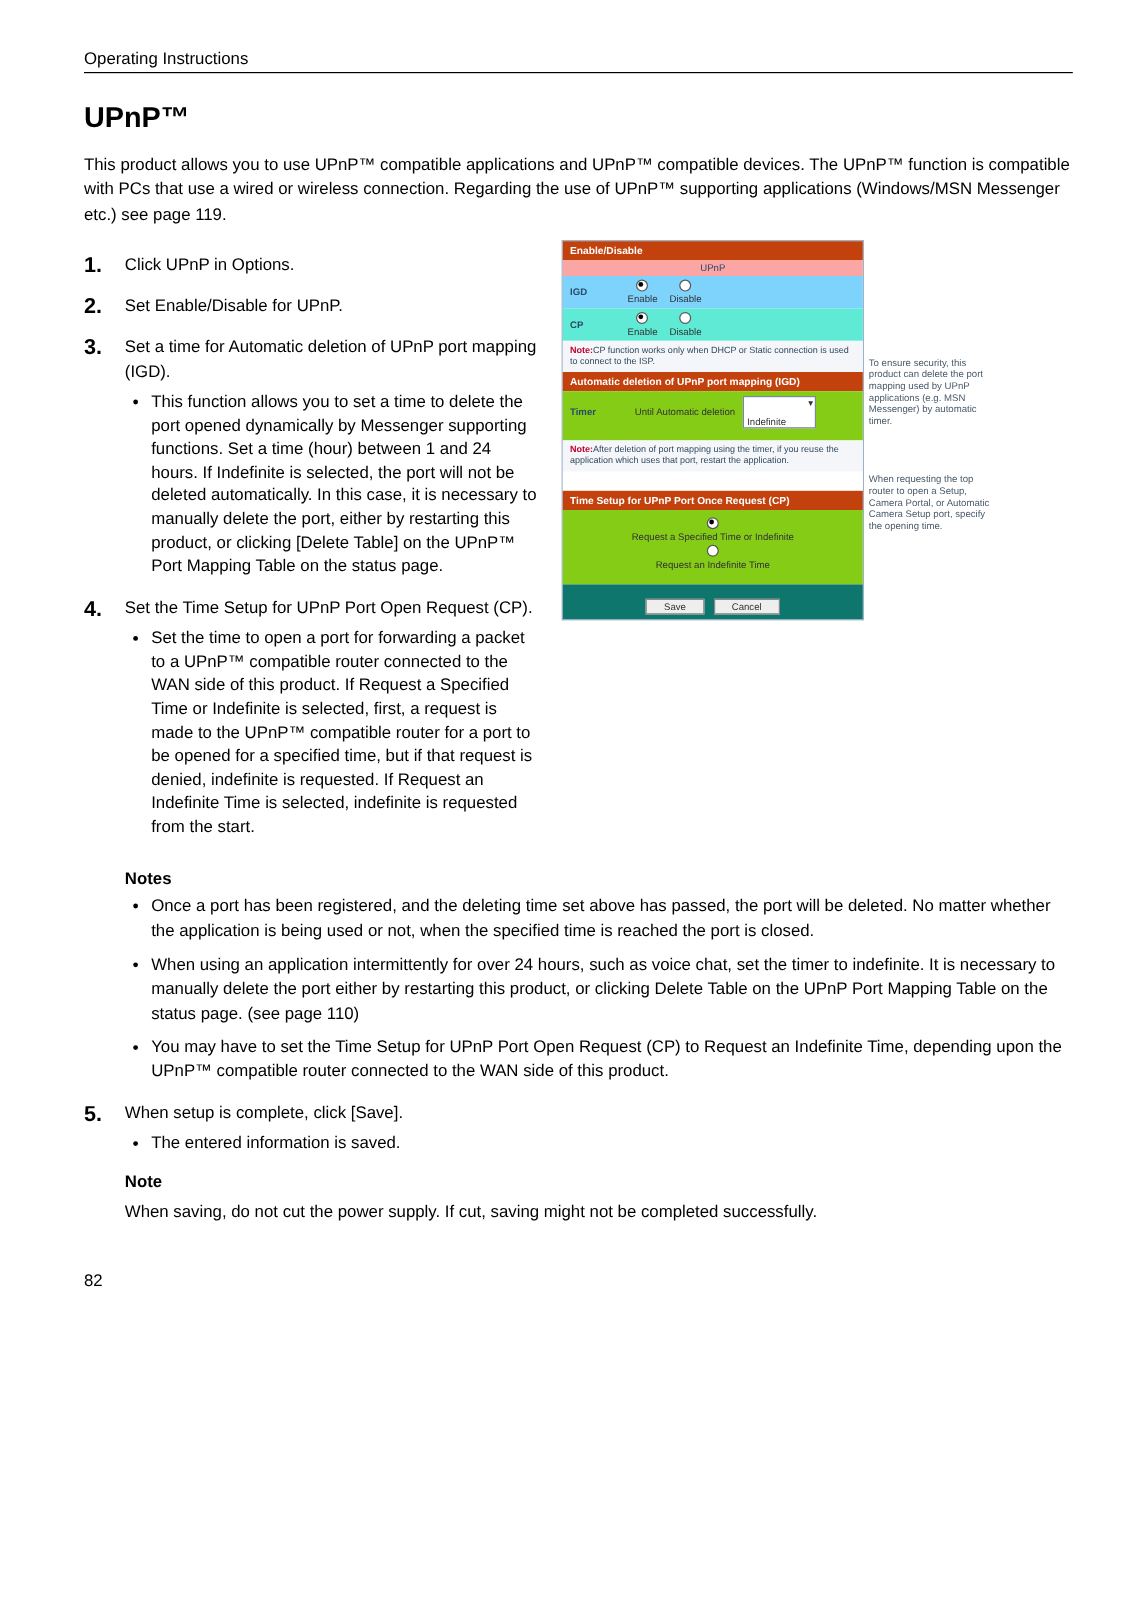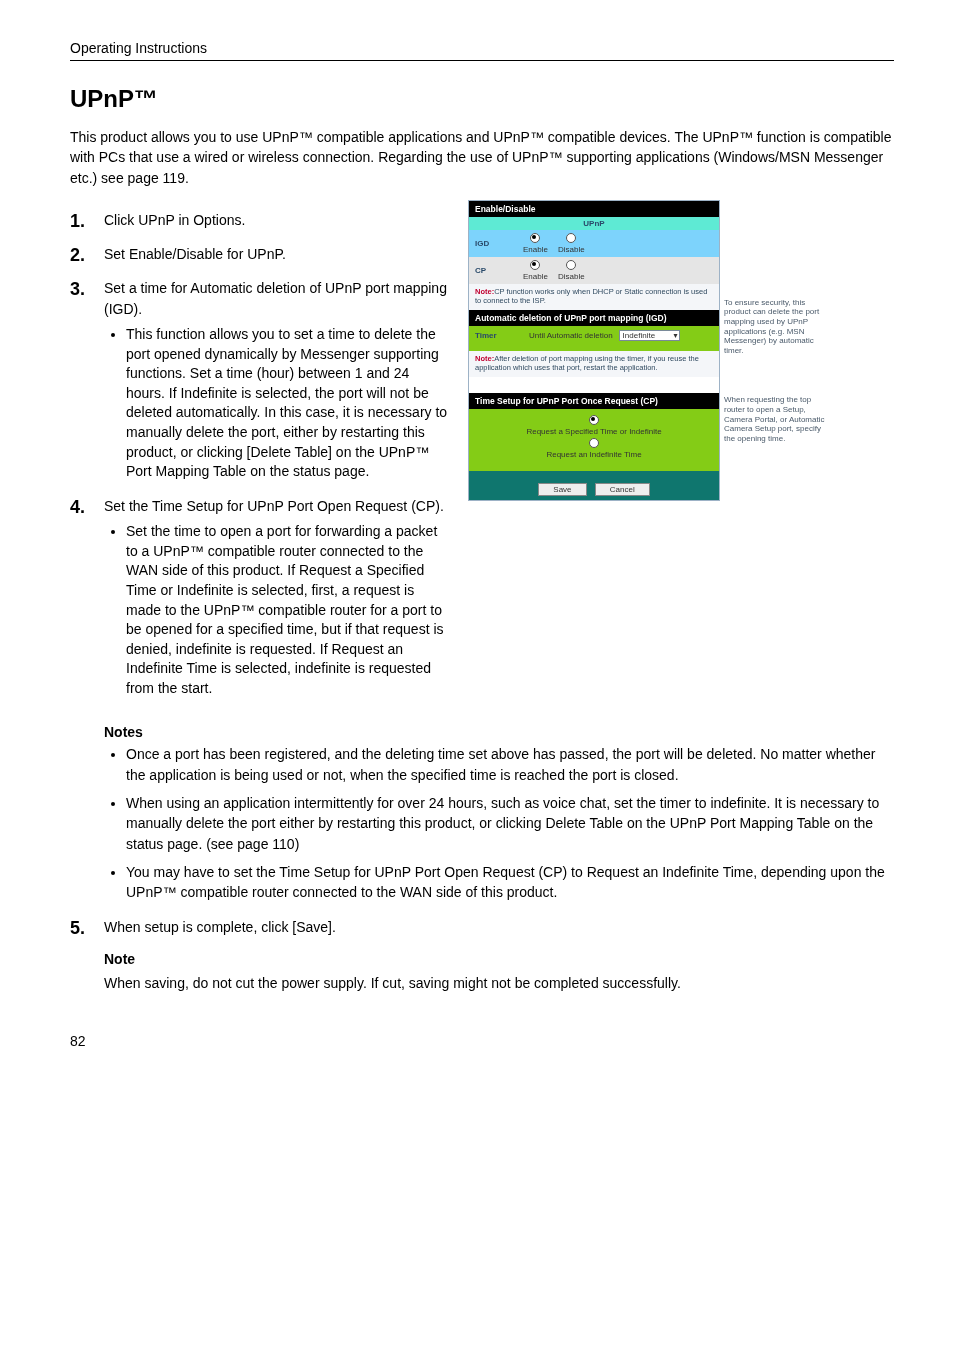--- a/index.html
+++ b/index.html
@@ -102,40 +102,40 @@
     width: 250px;
     border: 1px solid #9db2c6;
   }
   .ss-right {
     width: 110px;
     font-size: 8px;
     color: #4a5a6a;
     line-height: 1.2;
   }
   .ss-sect-hd {
-    background: #000000;
+    background: #c2410c;
     color: #fff;
     font-size: 8.5px;
     font-weight: bold;
     padding: 3px 6px;
   }
   .ss-sub-hd {
-    background: #5eead4;
+    background: #fca5a5;
     color: #2a4a6a;
     font-size: 8px;
     text-align: center;
     padding: 2px;
-    font-weight: bold;
+    font-weight: normal;
   }
   .ss-row {
     display: flex;
     align-items: center;
     padding: 3px 6px;
     font-size: 8px;
-    background: #e5e5e5;
+    background: #5eead4;
   }
   .ss-row.alt { background: #7dd3fc; }
   .ss-label { width: 48px; font-weight: bold; color: #2a4a6a;}
   .ss-radio {
     display: inline-flex;
     align-items: center;
     gap: 2px;
     margin-right: 10px;
     flex-direction: column;
   }
@@ -156,21 +156,21 @@
   }
   .ss-note .black { color:#304a60; }
   .ss-body {
     padding: 4px 6px 10px 6px;
     background: #84cc16;
   }
   .ss-timer-row{
     display:flex; align-items:center; gap:6px; font-size:8px;
   }
   .ss-select{
-    border:1px solid #7a8a9a; background:#fff; font-size:8px; padding:0 10px 0 3px;
+    border:1px solid #7a8a9a; background:#fff; font-size:8px; padding:16px 10px 0 3px;
     position:relative; min-width:46px; display:inline-block;
   }
   .ss-select::after{
     content:"▾"; position:absolute; right:1px; top:0; font-size:8px; color:#333;
   }
   .ss-gap { height: 16px; background:#fff; }
   .ss-btnrow{
     text-align:center; padding: 12px 0 4px 0; background:#0f766e;
   }
   .ss-btn{
@@ -288,19 +288,22 @@
   <div class="notes-head">Notes</div>
   <ul class="notes">
     <li>Once a port has been registered, and the deleting time set above has passed, the port will be deleted. No matter whether the application is being used or not, when the specified time is reached the port is closed.</li>
     <li>When using an application intermittently for over 24 hours, such as voice chat, set the timer to indefinite. It is necessary to manually delete the port either by restarting this product, or clicking Delete Table on the UPnP Port Mapping Table on the status page. (see page 110)</li>
     <li>You may have to set the Time Setup for UPnP Port Open Request (CP) to Request an Indefinite Time, depending upon the UPnP™ compatible router connected to the WAN side of this product.</li>
   </ul>
 
   <ol class="steps" start="5" style="counter-reset: step 4;">
     <li>
       <span>When setup is complete, click [Save].</span>
+      <ul class="sub">
+        <li>The entered information is saved.</li>
+      </ul>
       <div class="notes-head" style="margin-left:0;">Note</div>
       <div style="font-size:14px;line-height:1.45;">When saving, do not cut the power supply. If cut, saving might not be completed successfully.</div>
     </li>
   </ol>
 
   <div class="page-num">82</div>
 </div>
 
 </body></html>

